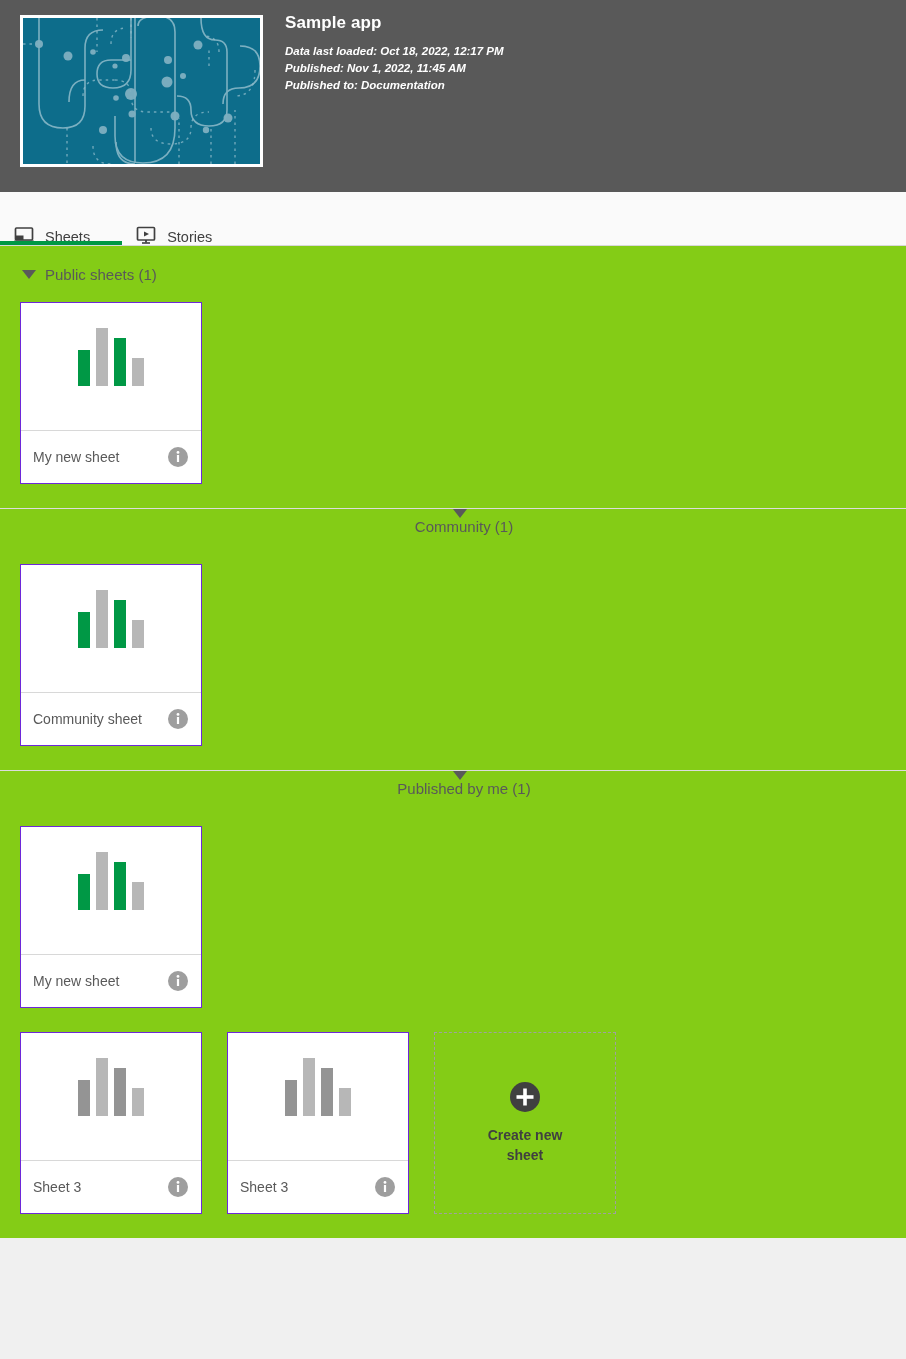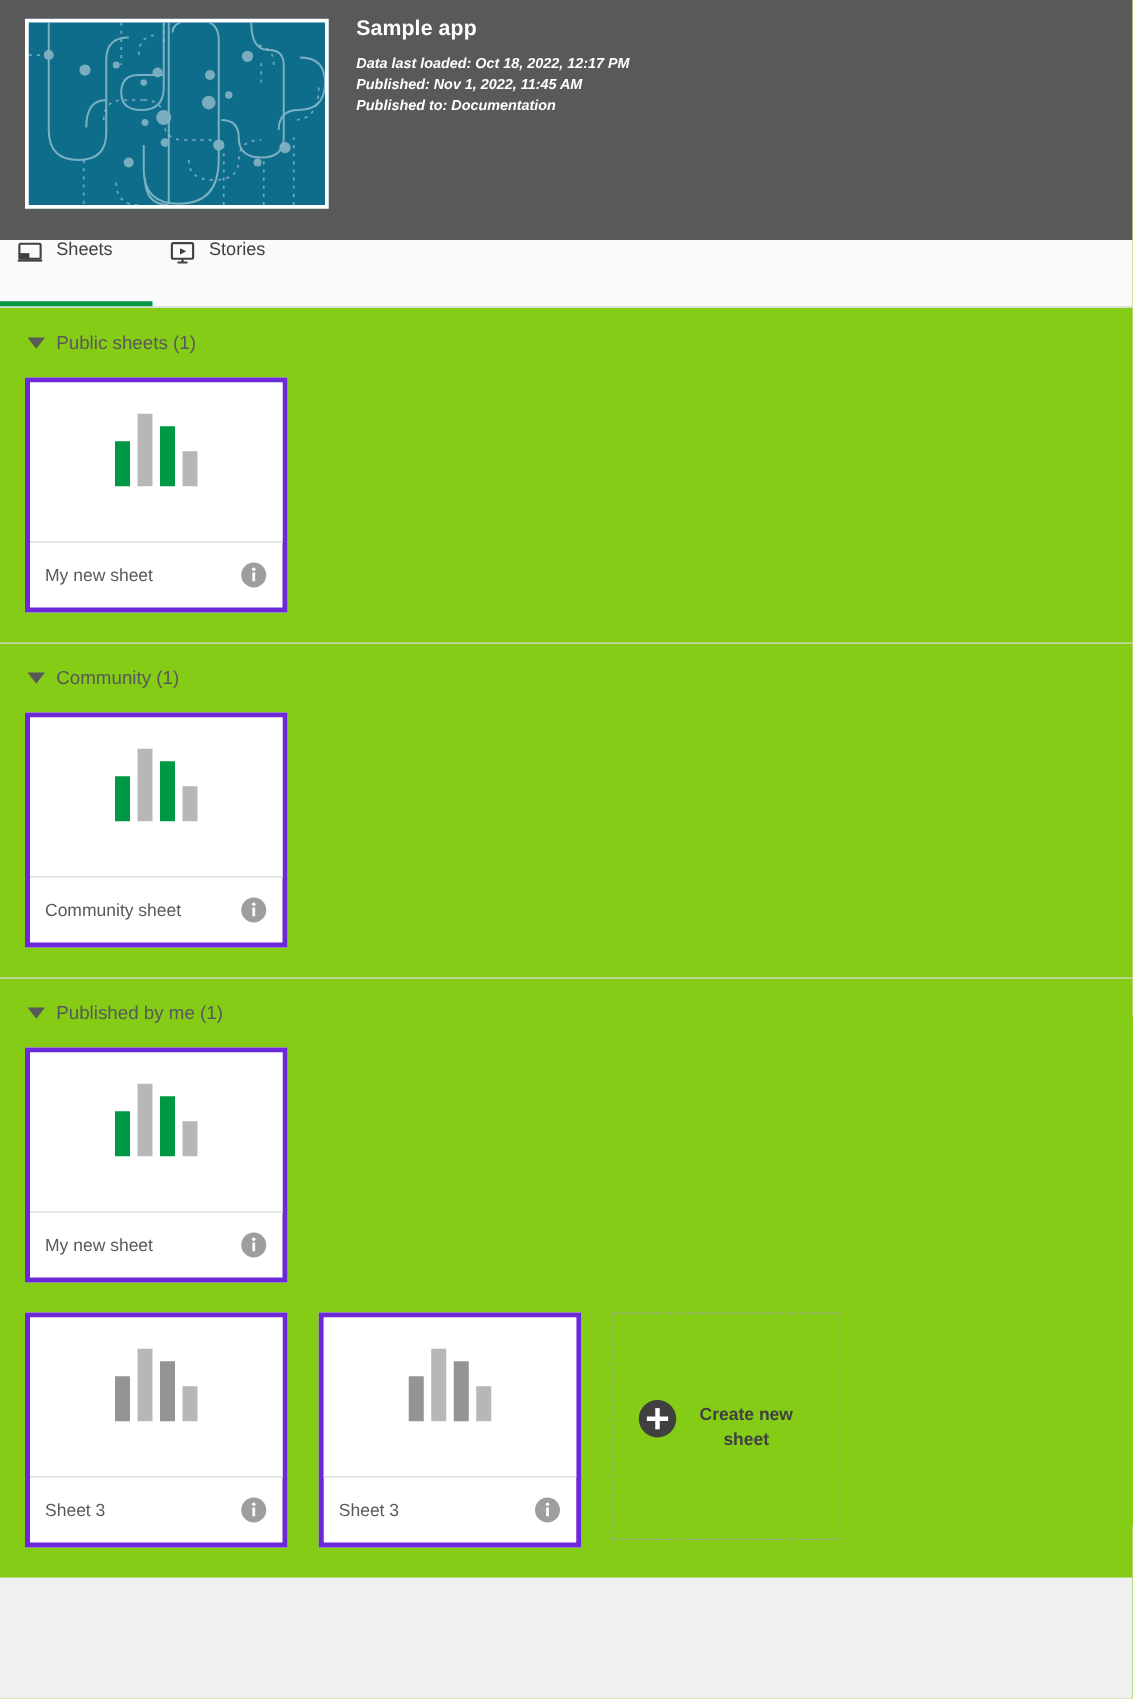--- a/index.html
+++ b/index.html
@@ -62,21 +62,21 @@
     width: 906px;
     height: 54px;
     background: #fafafa;
     border-bottom: 1px solid #d8d8d8;
     display: flex;
     align-items: center;
     padding-left: 14px;
   }
   .tab {
     display: flex;
-    align-items: flex-start;
+    align-items: flex-end;
     height: 53px;
     padding: 0 16px 0 0;
     margin-right: 30px;
     cursor: pointer;
     position: relative;
   }
   .tab .tab-ico { width: 20px; height: 20px; margin-right: 11px; display: block; }
   .tab .tab-lbl { font-size: 14.5px; color: #404040; white-space: nowrap; }
   .tab.active::after {
     content: "";
@@ -84,21 +84,21 @@
     left: -14px; right: -16px;
     bottom: 0;
     height: 4px;
     background: #009845;
   }
 
   
   .content { width: 906px; background: #84cc16; }
 
   .section { position: relative; }
-  .section + .section .sec-head { border-top: 1px solid #dcdcdc; }
+  .section + .section .sec-head { border-top: 1px solid #dcdcdc; flex-direction: column; }
 
   .sec-head {
     display: flex;
     align-items: center;
     height: 56px;
     padding-left: 22px;
     cursor: pointer;
   }
   .caret {
     width: 0; height: 0;
@@ -109,23 +109,23 @@
   }
   .sec-title { font-size: 15px; color: #595959; white-space: nowrap; }
 
   .cards {
     display: flex;
     padding: 0 0 0 20px;
     gap: 25px;
   }
 
   .card {
-    width: 210px;
+    width: 182px;
     background: #ffffff;
-    border: 4px solid #6d28d9;
+    border: 1px solid #6d28d9;
     display: flex;
     flex-direction: column;
     cursor: pointer;
     flex: 0 0 auto;
   }
   .card-thumb {
     height: 128px;
     border-bottom: 1px solid #d8d8d8;
     display: flex;
     align-items: flex-end;
@@ -156,21 +156,21 @@
     margin-left: 6px;
   }
 
   
   .create-card {
     width: 182px;
     height: 182px;
     border: 1px dashed #a0a0a0;
     background: transparent;
     display: flex;
-    flex-direction: row;
+    flex-direction: column;
     align-items: center;
     justify-content: center;
     cursor: pointer;
     flex: 0 0 auto;
   }
   .plus-ico { width: 32px; height: 32px; margin-bottom: 12px; }
   .create-lbl {
     font-size: 14px;
     font-weight: bold;
     color: #404040;

